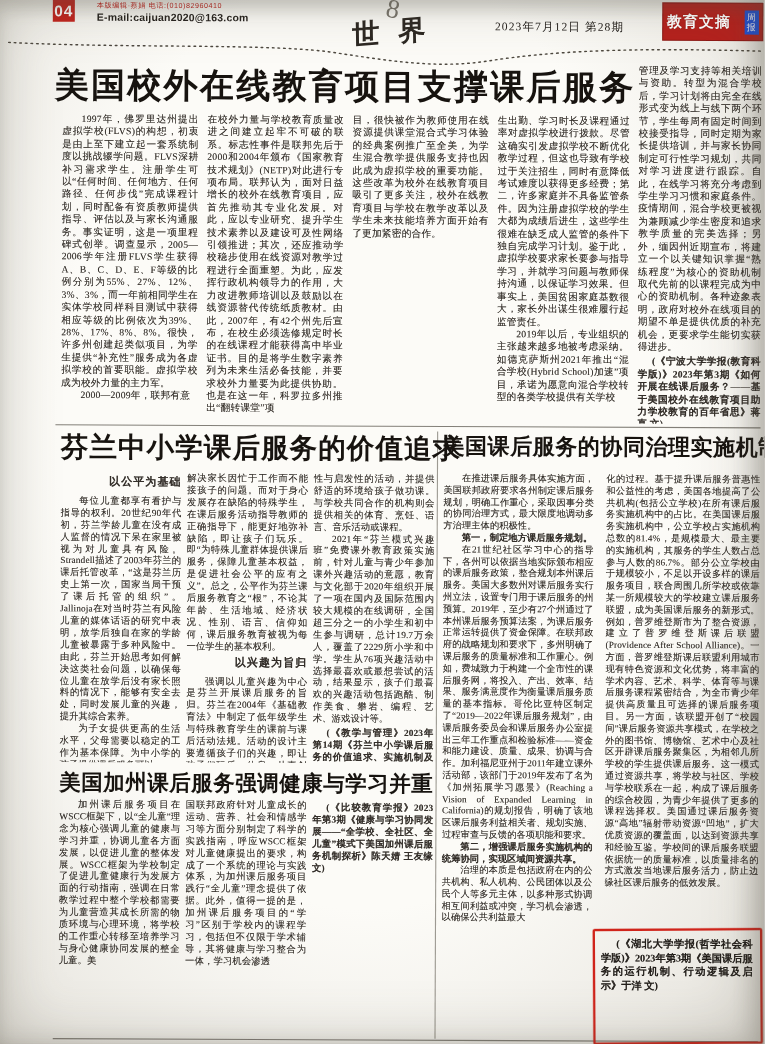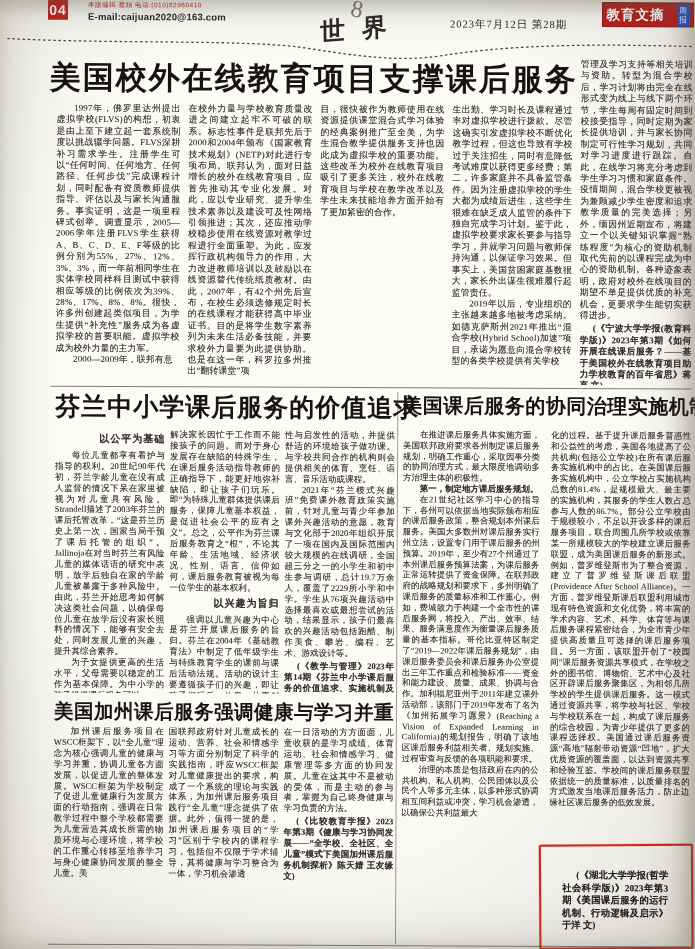--- a/index.html
+++ b/index.html
@@ -12,21 +12,21 @@
 
   
   .pagenum{position:absolute;left:46px;top:1px;width:20px;height:20px;background:#c2221d;
         color:#fff;font:700 14px/20px "Liberation Sans",sans-serif;text-align:center;letter-spacing:1px;}
   .masthead-line{position:absolute;left:86px;top:2px;font:400 6.5px "Liberation Sans",sans-serif;color:#c2221d;letter-spacing:.5px;}
   .email{position:absolute;left:86px;top:12px;font:700 9.5px "Liberation Sans",sans-serif;color:#26221e;letter-spacing:.2px;}
   .pen-mark{position:absolute;left:349px;top:-4px;font:400 24px "Liberation Serif",serif;color:#5a554c;transform:rotate(12deg);opacity:.8;}
   .section-title{position:absolute;left:318px;top:12px;font-size:25px;font-weight:700;color:#2c2722;
         letter-spacing:17px;transform:rotate(-5deg) skewX(-4deg);white-space:nowrap;}
   .date-issue{position:absolute;left:448px;top:17px;font-size:10.5px;font-weight:400;color:#24201c;letter-spacing:1px;white-space:nowrap;}
-  .logo{position:absolute;left:601px;top:2px;width:90px;height:23px;background:#b5201c;
+  .logo{position:absolute;left:601px;top:2px;width:90px;height:33px;background:#b5201c;
         display:flex;align-items:center;justify-content:center;gap:12px;box-shadow:0 0 0 1px #8e1714;}
   .logo-main{color:#fff;font-weight:700;font-size:13.5px;letter-spacing:1px;text-shadow:0 0 1px #7c120f;}
   .logo-sub{background:#1d4ed8;color:#fff;font-size:8px;line-height:9px;width:11px;padding:2px 1px;text-align:center;}
   .dotline{position:absolute;left:0;top:18px;}
 
   
   .hr{position:absolute;height:1px;background:#5a554d;opacity:.75;}
   .vr{position:absolute;width:1px;background:#6a655c;opacity:.65;}
 
   
@@ -64,21 +64,21 @@
   .c-c3{left:285px;top:727px;width:110px;height:216px;}
 
   .c-g1{left:403px;top:430px;width:137px;height:514px;}
   .c-g2{left:551px;top:430px;width:140px;height:415px;}
 
   .redbox{position:absolute;left:541px;top:843px;width:150px;height:101px;
           border:2.5px solid #d0241b;border-radius:2px;transform:rotate(-.6deg);
           box-shadow:0 0 0 .5px rgba(208,36,27,.35);}
   .boxed-cite{position:absolute;left:548px;top:852px;width:138px;font-size:9.3px;line-height:12.6px;
           font-weight:700;text-align:justify;color:#221e1a;text-shadow:0 0 .4px rgba(40,35,30,.45);}
-  .boxed-cite p{margin:16px;text-indent:1.5em;}
+  .boxed-cite p{margin:0;text-indent:1.5em;}
 </style>
 </head>
 <body>
 
 <div class="scan">
   <div class="tilt">
 
     <div class="pagenum">04</div>
     <div class="masthead-line">本版编辑·蔡娟  电话:(010)82960410</div>
     <div class="email">E-mail:caijuan2020@163.com</div>
@@ -135,29 +135,29 @@
     </div>
 
     <div class="headline hl-california">美国加州课后服务强调健康与学习并重</div>
     <div class="col small-col c-c2">
       <p class="cont">国联邦政府针对儿童成长的运动、营养、社会和情感学习等方面分别制定了科学的实践指南，呼应WSCC框架对儿童健康提出的要求，构成了一个系统的理论与实践体系，为加州课后服务项目践行“全儿童”理念提供了依据。此外，值得一提的是，加州课后服务项目的“学习”区别于学校内的课程学习，包括但不仅限于学术辅导，其将健康与学习整合为一体，学习机会渗透</p>
     </div>
     <div class="col small-col c-c1">
       <p>加州课后服务项目在WSCC框架下，以“全儿童”理念为核心强调儿童的健康与学习并重，协调儿童各方面发展，以促进儿童的整体发展。WSCC框架为学校制定了促进儿童健康行为发展方面的行动指南，强调在日常教学过程中整个学校都需要为儿童营造其成长所需的物质环境与心理环境，将学校的工作重心转移至培养学习与身心健康协同发展的整全儿童。美</p>
     </div>
     <div class="col small-col c-c3">
-      <p class="cont">在一日活动的方方面面，儿童收获的是学习成绩、体育运动、社会和情感学习、健康管理等多方面的协同发展。儿童在这其中不是被动的受体，而是主动的参与者，掌握为自己终身健康与学习负责的方法。</p>
       <p class="cite">(《比较教育学报》2023年第3期《健康与学习协同发展——“全学校、全社区、全儿童”模式下美国加州课后服务机制探析》陈天婧 王友缘 文)</p>
     </div>
 
     <div class="headline hl-governance">美国课后服务的协同治理实施机制</div>
     <div class="col gov-col c-g1">
       <p>在推进课后服务具体实施方面，美国联邦政府要求各州制定课后服务规划，明确工作重心，采取因事分类的协同治理方式，最大限度地调动多方治理主体的积极性。</p>
       <p class="bold">第一，制定地方课后服务规划。</p>
       <p>在21世纪社区学习中心的指导下，各州可以依据当地实际颁布相应的课后服务政策，整合规划本州课后服务。美国大多数州对课后服务实行州立法，设置专门用于课后服务的州预算。2019年，至少有27个州通过了本州课后服务预算法案，为课后服务正常运转提供了资金保障。在联邦政府的战略规划和要求下，多州明确了课后服务的质量标准和工作重心。例如，费城致力于构建一个全市性的课后服务网，将投入、产出、效率、结果、服务满意度作为衡量课后服务质量的基本指标。哥伦比亚特区制定了“2019—2022年课后服务规划”，由课后服务委员会和课后服务办公室提出三年工作重点和检验标准——资金和能力建设、质量、成果、协调与合作。加利福尼亚州于2011年建立课外活动部，该部门于2019年发布了名为《加州拓展学习愿景》(Reaching a Vision of Expanded Learning in California)的规划报告，明确了该地区课后服务利益相关者、规划实施、过程审查与反馈的各项职能和要求。</p>
+      <p class="bold">第二，增强课后服务实施机构的统筹协同，实现区域间资源共享。</p>
       <p>治理的本质是包括政府在内的公共机构、私人机构、公民团体以及公民个人等多元主体，以多种形式协调相互间利益或冲突，学习机会渗透，以确保公共利益最大</p>
     </div>
     <div class="col gov-col c-g2">
       <p class="cont">化的过程。基于提升课后服务普惠性和公益性的考虑，美国各地提高了公共机构(包括公立学校)在所有课后服务实施机构中的占比。在美国课后服务实施机构中，公立学校占实施机构总数的81.4%，是规模最大、最主要的实施机构，其服务的学生人数占总参与人数的86.7%。部分公立学校由于规模较小，不足以开设多样的课后服务项目，联合周围几所学校或依靠某一所规模较大的学校建立课后服务联盟，成为美国课后服务的新形式。例如，普罗维登斯市为了整合资源，建立了普罗维登斯课后联盟(Providence After School Alliance)。一方面，普罗维登斯课后联盟利用城市现有特色资源和文化优势，将丰富的学术内容、艺术、科学、体育等与课后服务课程紧密结合，为全市青少年提供高质量且可选择的课后服务项目。另一方面，该联盟开创了“校园间”课后服务资源共享模式，在学校之外的图书馆、博物馆、艺术中心及社区开辟课后服务聚集区，为相邻几所学校的学生提供课后服务。这一模式通过资源共享，将学校与社区、学校与学校联系在一起，构成了课后服务的综合校园，为青少年提供了更多的课程选择权。美国通过课后服务资源“高地”辐射带动资源“凹地”，扩大优质资源的覆盖面，以达到资源共享和经验互鉴。学校间的课后服务联盟依据统一的质量标准，以质量排名的方式激发当地课后服务活力，防止边缘社区课后服务的低效发展。</p>
     </div>
     <div class="redbox"></div>
     <div class="boxed-cite">
       <p>(《湖北大学学报(哲学社会科学版)》2023年第3期《美国课后服务的运行机制、行动逻辑及启示》于洋 文)</p>
     </div>
 

